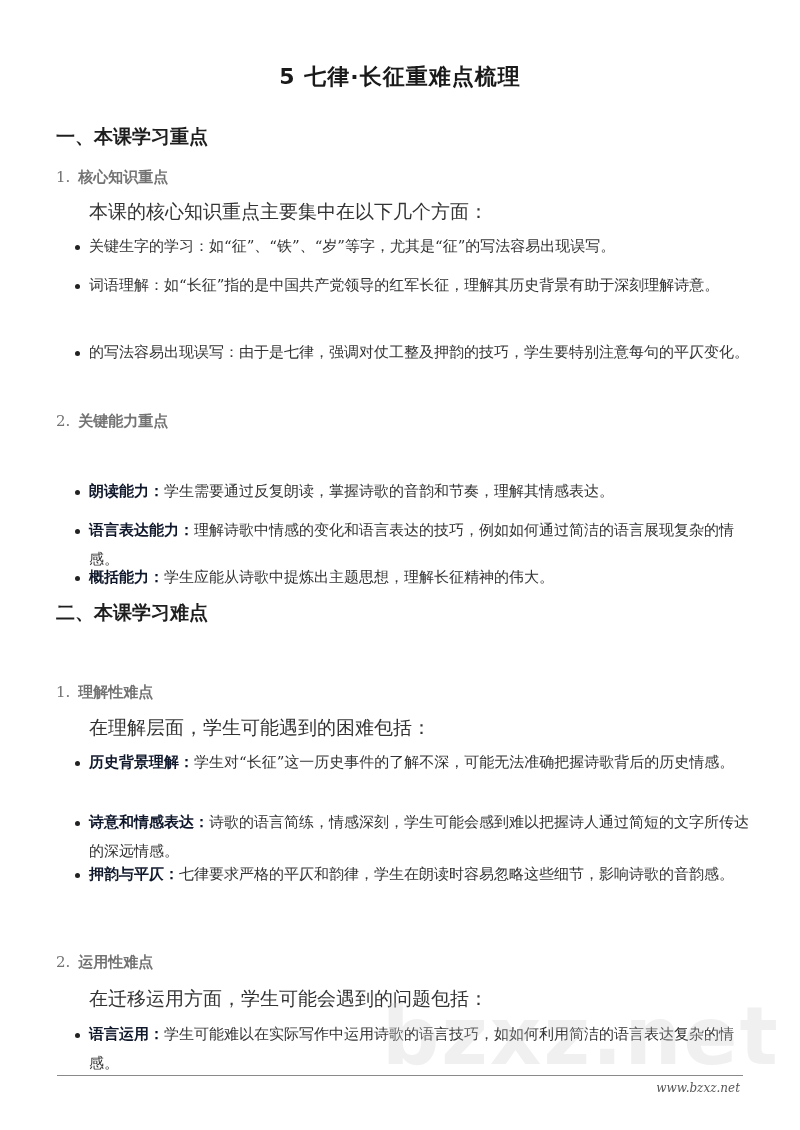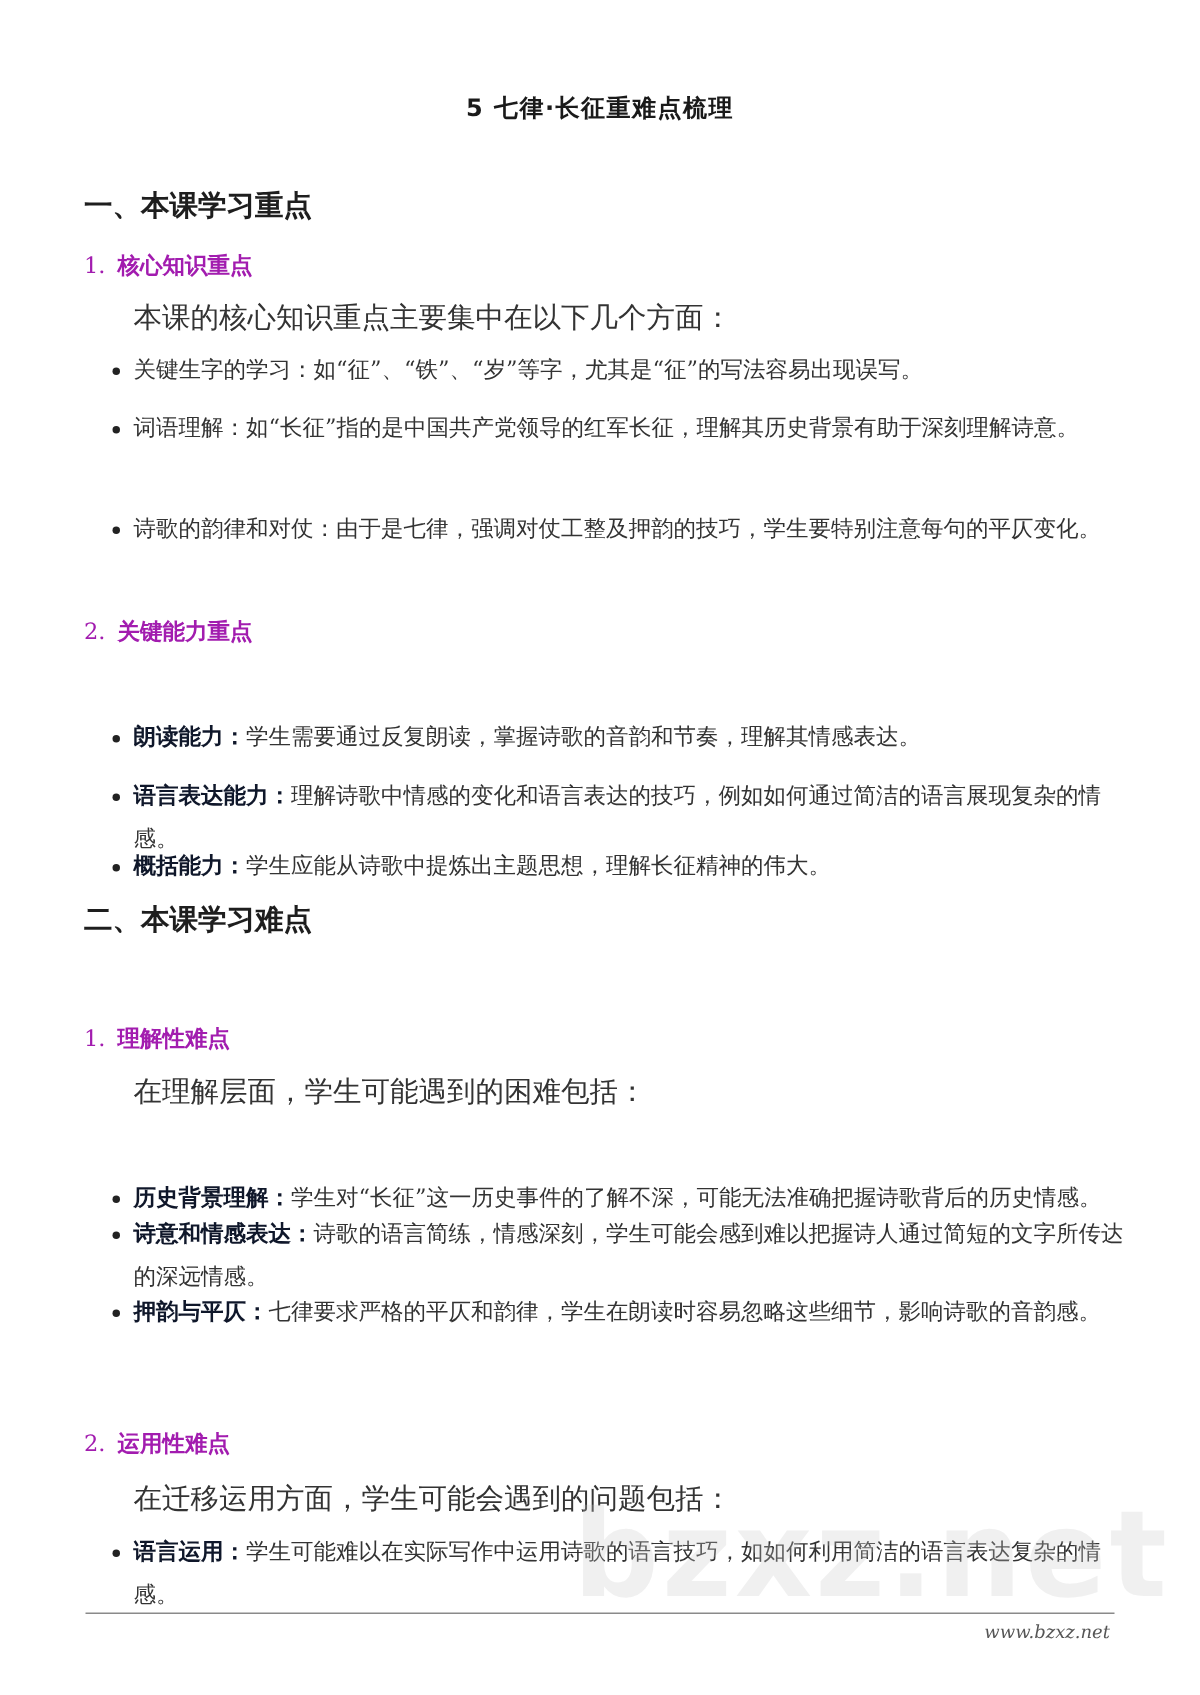--- a/index.html
+++ b/index.html
@@ -6,33 +6,33 @@
     html, body { width: 800px; height: 1130px; background: #ffffff; }
     body {
       position: relative;
       font-family: "DejaVu Serif", "Liberation Serif", serif;
       color: #2a2a2a;
       overflow: hidden;
     }
     .page { position: absolute; left: 0; top: 0; width: 800px; height: 1130px; }
     .title {
       position: absolute; left: 0; top: 62px; width: 800px;
-      text-align: center; font-size: 16px; font-weight: bold; color: #1a1a1a;
+      text-align: center; font-size: 22px; font-weight: bold; color: #1a1a1a;
       font-family: "DejaVu Sans", "Liberation Sans", sans-serif;
       letter-spacing: 1px;
     }
     .h1 {
       position: absolute; left: 56px;
       font-size: 19px; font-weight: bold; color: #1e1e1e;
       font-family: "DejaVu Sans", "Liberation Sans", sans-serif;
       text-align: right;
     }
     .h2 {
       position: absolute; left: 56px;
-      font-size: 15px; font-weight: bold; color: #a21caf;
+      font-size: 15px; font-weight: bold; color: #737373;
       font-family: "DejaVu Sans", "Liberation Sans", sans-serif;
     }
     .h2 .num { font-family: "DejaVu Serif", serif; font-weight: normal; margin-right: 8px; }
     .intro {
       position: absolute; left: 89px;
       font-size: 19px; color: #333;
     }
     .bullet {
       position: absolute; left: 72px; width: 680px;
       font-size: 15px; line-height: 29px; color: #333;
@@ -76,21 +76,21 @@
   </div>
   <div class="intro" style="top:199px;">本课的核心知识重点主要集中在以下几个方面：</div>
 
   <div class="bullet" style="top:271px;">
     <span class="term"></span><span>词语理解：如“长征”指的是中国共产党领导的红军长征，理解其历史背景有助于深刻理解诗意。</span>
   </div>
   <div class="bullet" style="top:232px;">
     <span class="term"></span><span>关键生字的学习：如“征”、“铁”、“岁”等字，尤其是“征”的写法容易出现误写。</span>
   </div>
   <div class="bullet" style="top:338px;">
-    <span class="term"></span><span>诗歌的韵律和对仗：由于是七律，强调对仗工整及押韵的技巧，学生要特别注意每句的平仄变化。</span>
+    <span class="term"></span><span>的写法容易出现误写：由于是七律，强调对仗工整及押韵的技巧，学生要特别注意每句的平仄变化。</span>
   </div>
 
   <div class="h2" style="top:412px;">
     <span class="num">2.</span><span>关键能力重点</span>
   </div>
 
   <div class="bullet" style="top:477px;">
     <span class="term">朗读能力：</span><span>学生需要通过反复朗读，掌握诗歌的音韵和节奏，理解其情感表达。</span>
   </div>
   <div class="bullet" style="top:516px;">
@@ -100,21 +100,21 @@
     <span class="term">概括能力：</span><span>学生应能从诗歌中提炼出主题思想，理解长征精神的伟大。</span>
   </div>
 
   <div class="h1" style="top:600px;">二、本课学习难点</div>
 
   <div class="h2" style="top:683px;">
     <span class="num">1.</span><span>理解性难点</span>
   </div>
   <div class="intro" style="top:715px;">在理解层面，学生可能遇到的困难包括：</div>
 
-  <div class="bullet" style="top:748px;margin-top:36px;">
+  <div class="bullet" style="top:748px;">
     <span class="term">历史背景理解：</span><span>学生对“长征”这一历史事件的了解不深，可能无法准确把握诗歌背后的历史情感。</span>
   </div>
   <div class="bullet" style="top:860px;">
     <span class="term">押韵与平仄：</span><span>七律要求严格的平仄和韵律，学生在朗读时容易忽略这些细节，影响诗歌的音韵感。</span>
   </div>
   <div class="bullet" style="top:808px;">
     <span class="term">诗意和情感表达：</span><span>诗歌的语言简练，情感深刻，学生可能会感到难以把握诗人通过简短的文字所传达的深远情感。</span>
   </div>
 
   <div class="h2" style="top:953px;">

